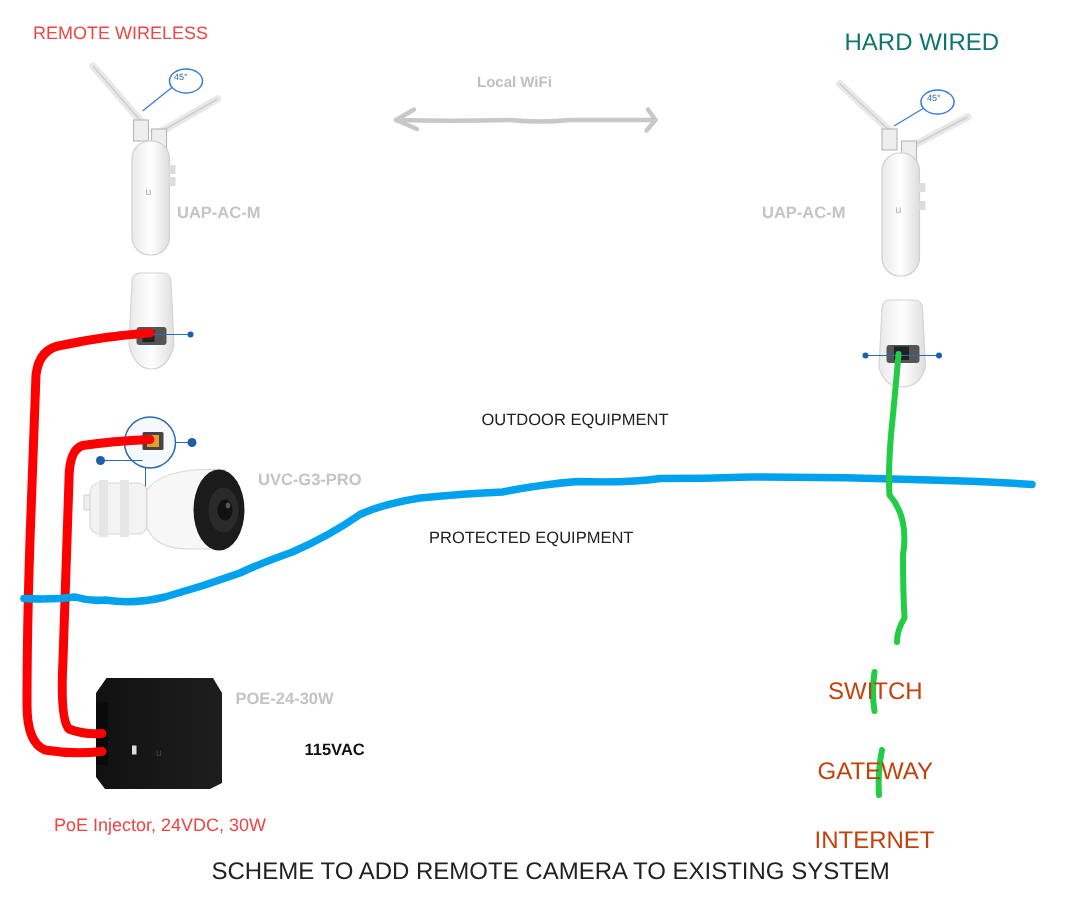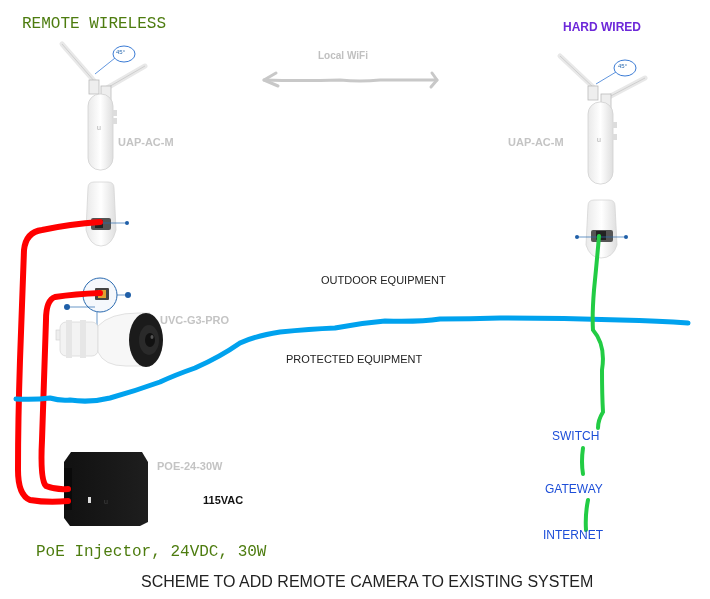--- a/index.html
+++ b/index.html
@@ -1,24 +1,24 @@
 <!DOCTYPE html>
 <html><head>
   <meta charset="utf-8">
   <style>
     html, body { margin: 0; padding: 0; background: #ffffff; }
     body { width: 710px; height: 599px; position: relative; overflow: hidden;
            font-family: "Liberation Sans", sans-serif; }
     .abs { position: absolute; }
-    .lbl-red { color: #4d7c0f; font-size: 16px; font-family: Liberation Mono, monospace; }
-    .lbl-red-bold { color: #6d28d9; font-size: 12px; font-weight: bold; font-family: "Liberation Sans", sans-serif; }
+    .lbl-red { color: #ef4444; font-size: 12px; font-family: Liberation Sans, sans-serif; }
+    .lbl-red-bold { color: #0f766e; font-size: 16px; font-weight: normal; font-family: "Liberation Sans", sans-serif; }
     .lbl-grey { color: #c4c4c4; font-size: 11px; font-weight: bold; font-family: "Liberation Sans", sans-serif; }
     .lbl-wifi { color: #c0c0c0; font-size: 10px; font-weight: bold; font-family: "Liberation Sans", sans-serif; }
     .lbl-zone { color: #222; font-size: 11px; font-family: "Liberation Sans", sans-serif; }
-    .lbl-net { color: #1d4ed8; font-size: 12px; font-family: "Liberation Sans", sans-serif; }
+    .lbl-net { color: #c2410c; font-size: 16px; font-family: "Liberation Sans", sans-serif; margin-top: 24px; }
     .lbl-volt { color: #111; font-size: 11px; font-weight: bold; font-family: "Liberation Sans", sans-serif; margin-left: 27px; }
     .title { color: #222; font-size: 16px; font-family: "Liberation Sans", sans-serif; margin-left: 28px; }
     svg { position: absolute; left: 0; top: 0; }
   </style>
 </head>
 <body>
 
 <svg width="710" height="599" viewBox="0 0 710 599">
   <defs>
     <linearGradient id="apBody" x1="0" x2="1">
@@ -145,21 +145,21 @@
 <div class="abs" style="left:618px; top:63px; font-size:6px; color:#2a6ab0;">45°</div>
 
 <div class="abs lbl-wifi" style="left:318px; top:50px;">Local WiFi</div>
 
 <div class="abs lbl-grey" style="left:118px; top:136px;">UAP-AC-M</div>
 <div class="abs lbl-grey" style="left:508px; top:136px;">UAP-AC-M</div>
 
 <div class="abs lbl-zone" style="left:304px; top:274px;margin-left:17px;">OUTDOOR EQUIPMENT</div>
 <div class="abs lbl-zone" style="left:286px; top:353px;">PROTECTED EQUIPMENT</div>
 
-<div class="abs lbl-grey" style="left:160px; top:314px;">UVC-G3-PRO</div>
+<div class="abs lbl-grey" style="left:172px; top:314px;">UVC-G3-PRO</div>
 
 <div class="abs lbl-grey" style="left:157px; top:460px;">POE-24-30W</div>
 <div class="abs lbl-volt" style="left:176px; top:494px;">115VAC</div>
 <div class="abs lbl-red" style="left:36px; top:543px;">PoE Injector, 24VDC, 30W</div>
 
 <div class="abs lbl-net" style="left:552px; top:429px;">SWITCH</div>
 <div class="abs lbl-net" style="left:545px; top:482px;">GATEWAY</div>
 <div class="abs lbl-net" style="left:543px; top:528px;">INTERNET</div>
 
 <div class="abs title" style="left:113px; top:573px;">SCHEME TO ADD REMOTE CAMERA TO EXISTING SYSTEM</div>

